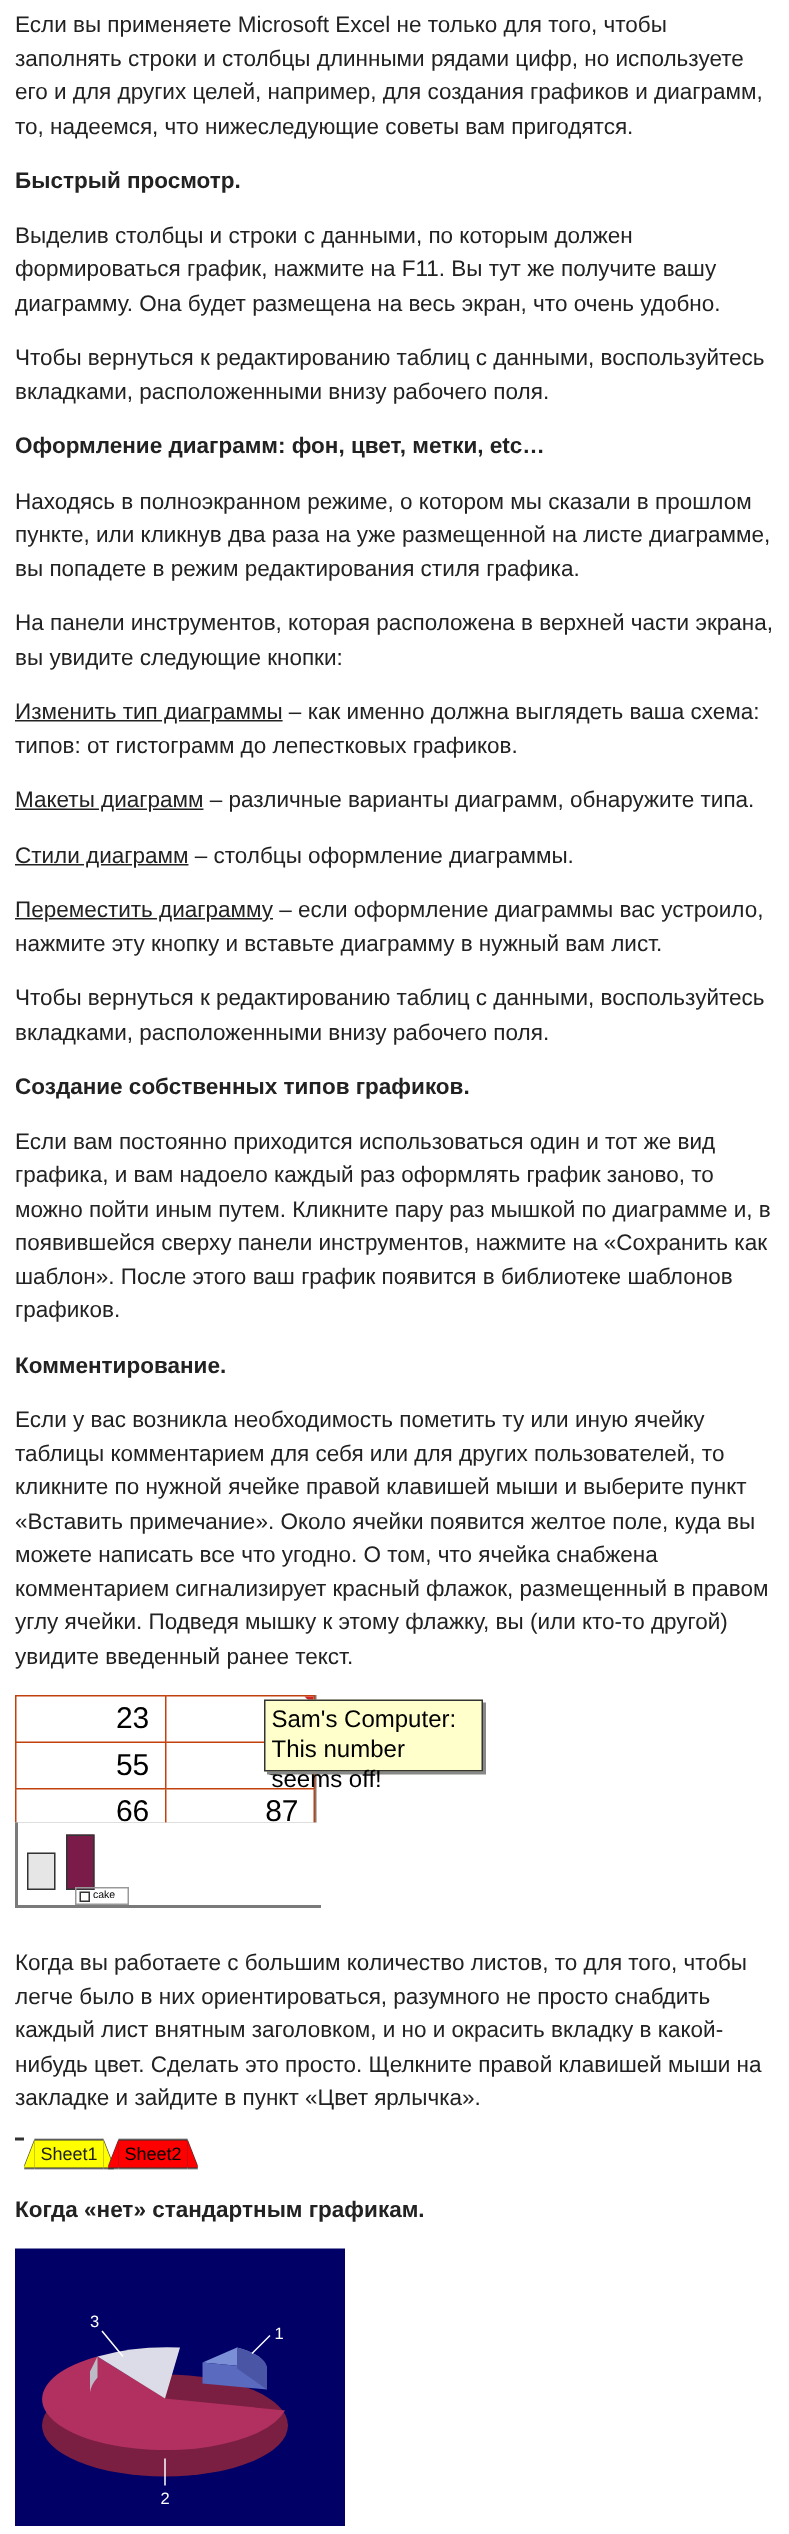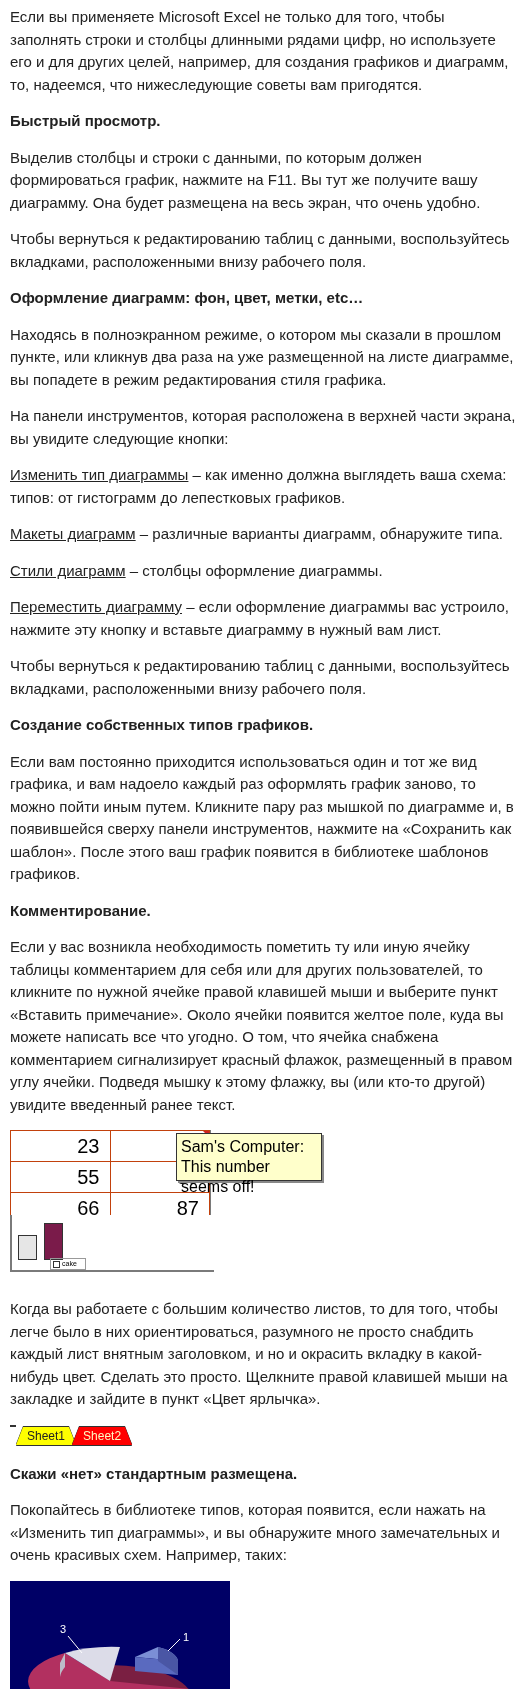--- a/index.html
+++ b/index.html
@@ -65,21 +65,21 @@
     height:18px;line-height:18px;padding:0 4px;
     border-top:1px solid #333;border-bottom:1px solid #333;
   }
   .tab .slashL,.tab .slashR{width:0;height:0;}
   .tab .slashL{border-top:18px solid transparent;}
   .tab .slashR{border-top:18px solid transparent;}
   .tab1 .body{background:#ffff00;}
   .tab1 .slashL{border-right:7px solid #ffff00;}
   .tab1 .slashR{border-left:7px solid #ffff00;}
   .tab1 .slashL::after,.tab1 .slashR::after{content:"";}
-  .tab2 .body{background:#ff0000;color:#fef9c3;}
+  .tab2 .body{background:#ff0000;color:#000000;}
   .tab2 .slashL{border-right:7px solid #ff0000;}
   .tab2 .slashR{border-left:7px solid #ff0000;}
 
   
   .tab{filter:drop-shadow(0 -1px 0 #333) drop-shadow(0 1px 0 #333);}
   .tab .body{border-top:none;border-bottom:none;}
 
   
   .pie{
     width:220px;height:185px;background:#000066;position:relative;
@@ -163,22 +163,21 @@
       <div class="slashR"></div>
     </div>
     <div class="tab tab2">
       <div class="slashL"></div>
       <div class="body">Sheet2</div>
       <div class="slashR"></div>
     </div>
   </div>
 </div>
 
-<p class="head">Скажи «нет» стандартным размещена.</p>
-<p>Покопайтесь в библиотеке типов, которая появится, если нажать на «Изменить тип диаграммы», и вы обнаружите много замечательных и очень красивых схем. Например, таких:</p>
+<p class="head">Когда «нет» стандартным графикам.</p>
 
 <div class="illus pie">
   <svg viewBox="0 0 220 185">
 
     <ellipse cx="100" cy="118" rx="82" ry="34" fill="#7a1f42"></ellipse>
 
     <path d="M100 100 L180 108 A82 34 0 1 1 55 72 Z" fill="#b23060"></path>
 
     <path d="M100 100 L55 72 A82 34 0 0 1 110 66 Z" fill="#dcdce8"></path>
     <path d="M55 72 L55 86 A82 34 0 0 0 50 96 L50 82 Z" fill="#bcbcc8"></path>

